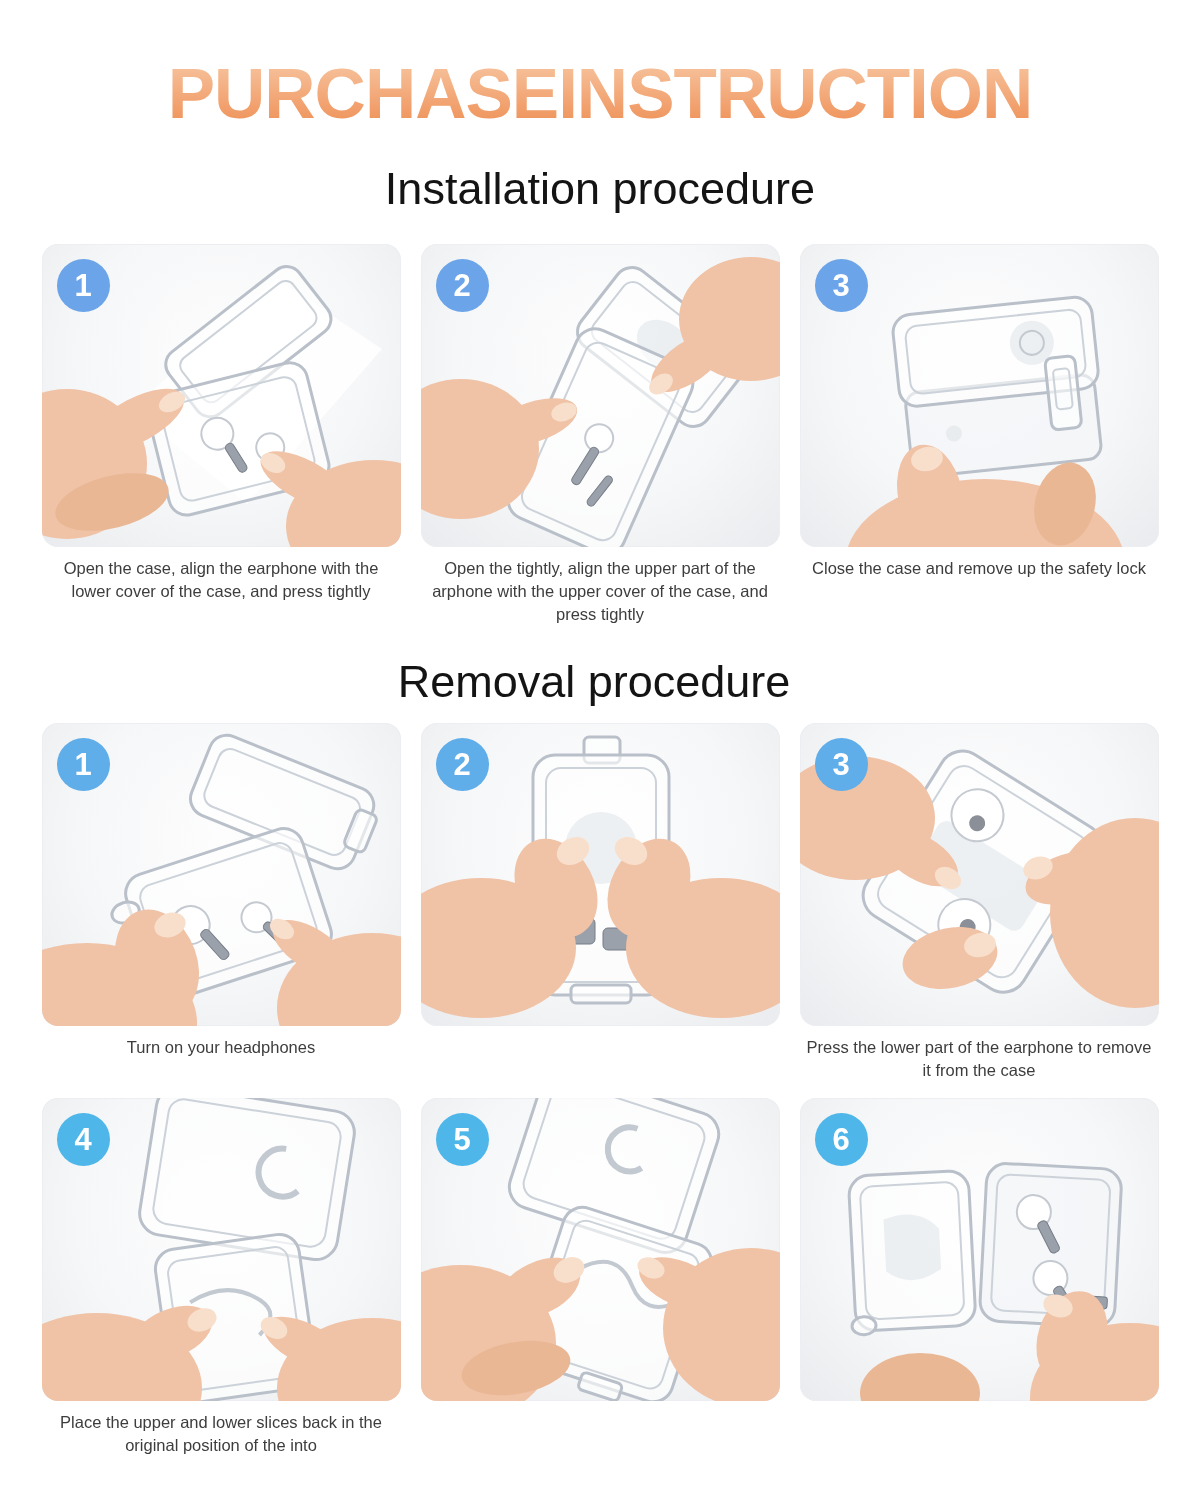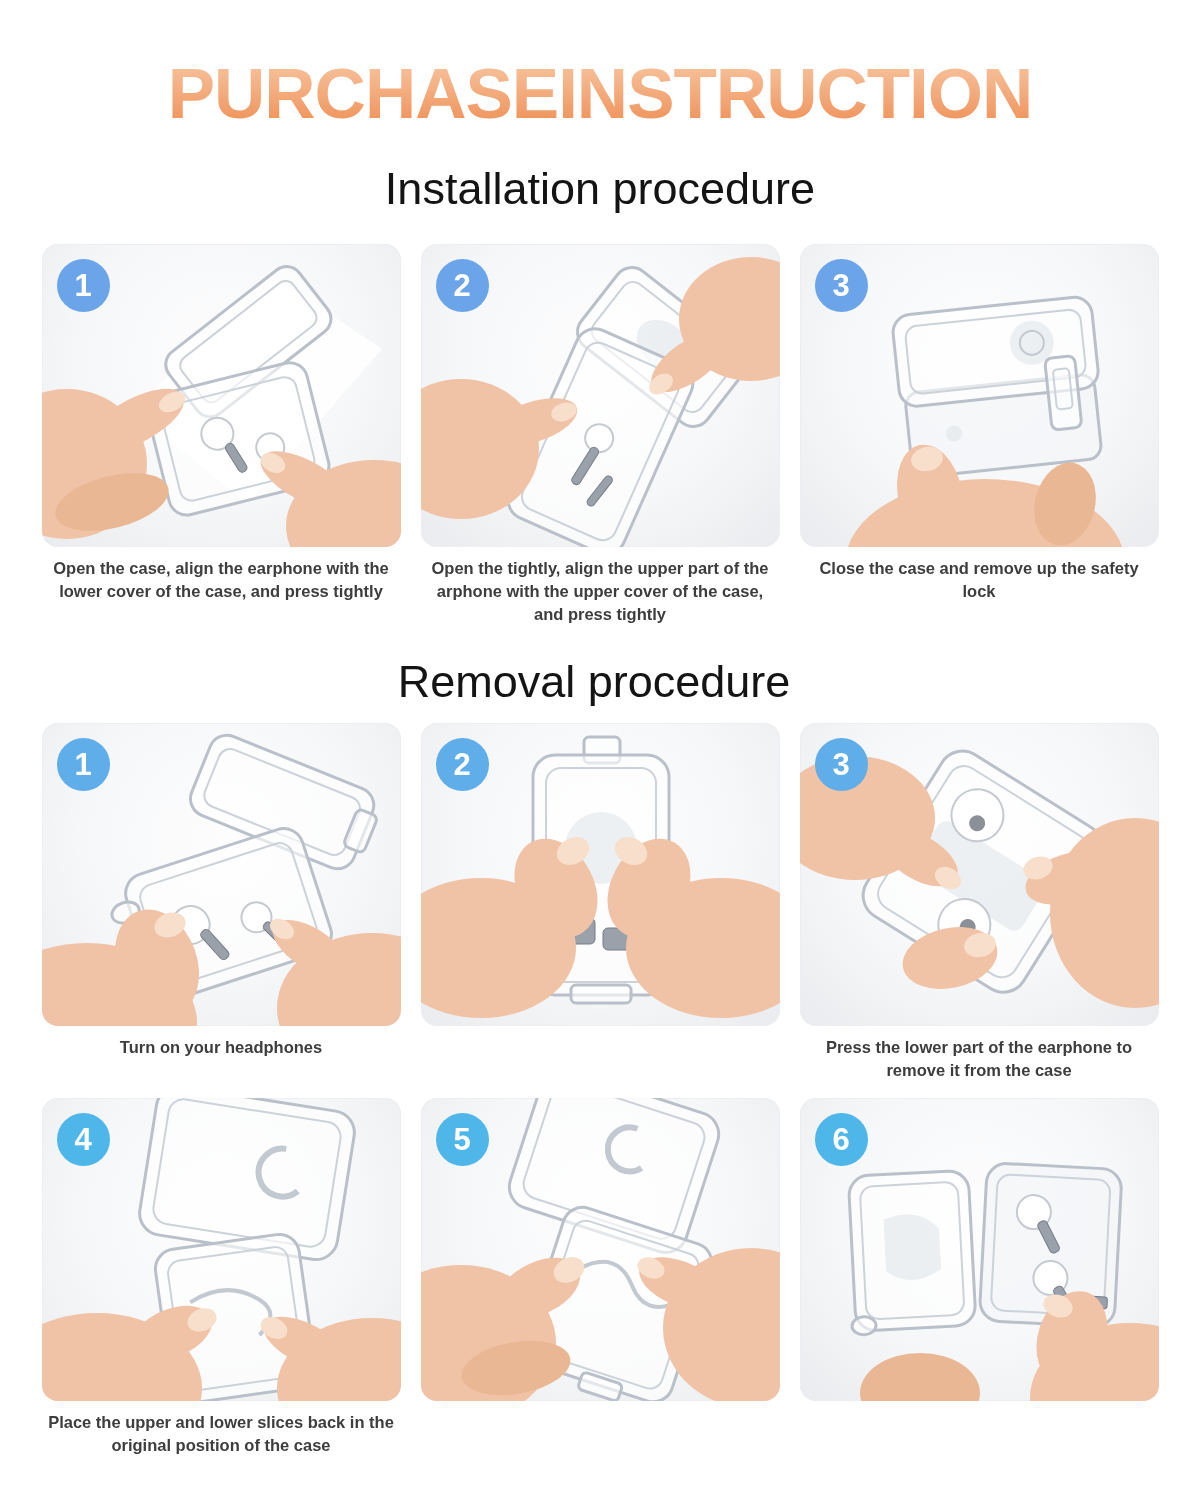--- a/index.html
+++ b/index.html
@@ -26,21 +26,21 @@
     box-shadow:inset 0 0 0 1px #eceef1;
   }
   .photo svg{position:absolute;left:0;top:0;width:100%;height:100%;}
   .badge{
     position:absolute;top:15px;left:15px;width:53px;height:53px;border-radius:50%;
     color:#ffffff;font-size:31px;font-weight:bold;
     display:flex;align-items:center;justify-content:center;z-index:5;
   }
   .caption{
     margin-top:10px;text-align:center;font-size:16.5px;line-height:23px;
-    color:#3d3d3d;padding:0 2px;font-weight:bold;
+    color:#3d3d3d;padding:0 2px;
   }
   .cap-tall{min-height:72px;}
   .cap-short{min-height:48px;}
   
   .case{fill:rgba(255,255,255,0.62);stroke:#b9c0c9;stroke-width:3;}
   .case2{fill:rgba(244,246,248,0.85);stroke:#b9c0c9;stroke-width:3;}
   .case-inner{fill:none;stroke:#ccd2d9;stroke-width:2;}
   .shade{fill:#dfe3e8;opacity:0.55;}
   .bud{fill:#ffffff;stroke:#c5cad1;stroke-width:2;}
   .stem{fill:#9aa1ab;stroke:#767d87;stroke-width:1;}
@@ -277,21 +277,21 @@
           <ellipse cx="130" cy="235" rx="42" ry="24" class="hand" transform="rotate(-22 130 235)"></ellipse>
           <ellipse cx="160" cy="222" rx="15" ry="11" class="nail" transform="rotate(-22 160 222)"></ellipse>
         </g>
         <g>
           <ellipse cx="330" cy="290" rx="95" ry="70" class="hand"></ellipse>
           <ellipse cx="262" cy="245" rx="44" ry="20" class="hand" transform="rotate(26 262 245)"></ellipse>
           <ellipse cx="232" cy="230" rx="14" ry="10" class="nail" transform="rotate(26 232 230)"></ellipse>
         </g>
       </svg>
     </div>
-    <div class="caption cap-short">Place the upper and lower slices back in the original position of the case</div>
+    <div class="caption cap-short">Place the upper and lower slices back in the original position of the into</div>
   </div>
 
   <div class="card">
     <div class="photo">
       <div class="badge" style="background: rgb(79, 182, 234);">5</div>
       <svg viewBox="0 0 359 303">
         <g transform="rotate(18 190 80)">
           <rect x="95" y="-10" width="185" height="145" rx="22" class="case"></rect>
           <rect x="108" y="2" width="159" height="121" rx="15" class="case-inner"></rect>
           <path d="M 200 25 a 22 22 0 1 0 16 36" fill="none" stroke="#c3c9d0" stroke-width="6"></path>

